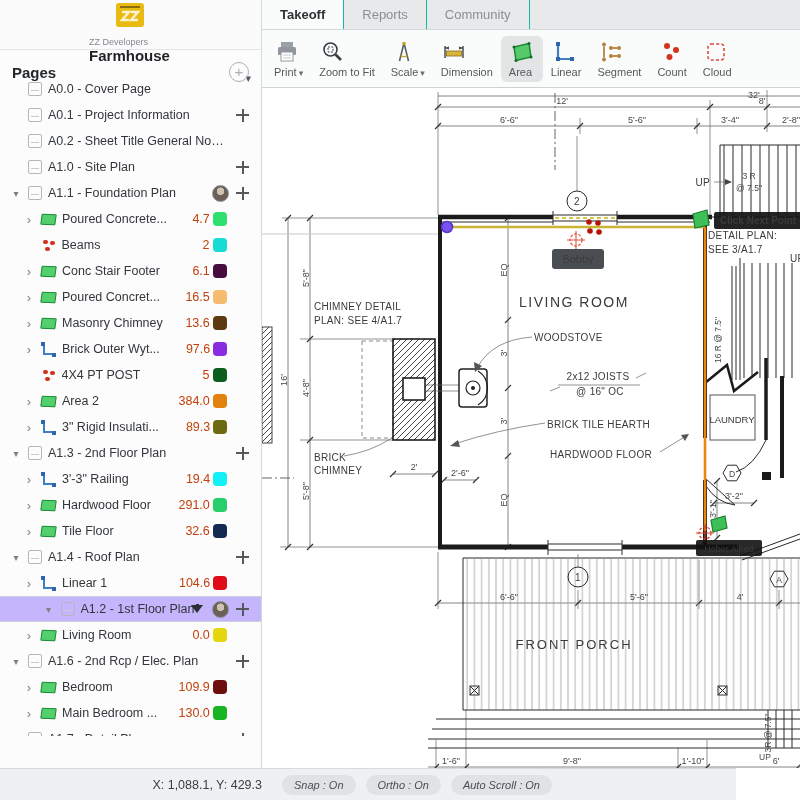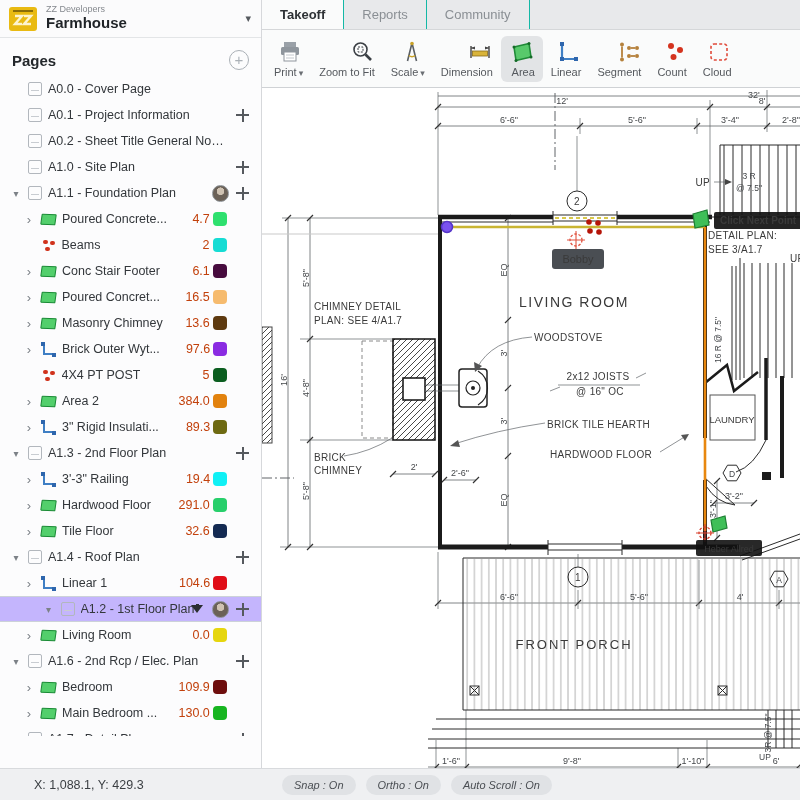--- a/index.html
+++ b/index.html
@@ -3,22 +3,22 @@
 <meta charset="utf-8">
 <style>
   * { box-sizing: border-box; margin: 0; padding: 0; }
   html,body { width:800px; height:800px; overflow:hidden; background:#fff;
     font-family:"Liberation Sans", sans-serif; }
   .app { position:relative; width:800px; height:800px; background:#fff; }
 
   
   .sidebar { position:absolute; left:0; top:0; width:262px; height:768px;
     background:#fcfcfd; border-right:1px solid #d6d8db; }
-  .side-header { height:38px; border-bottom:1px solid #e3e5e7; display:flex;
-    align-items:center; padding:0 10px 0 8px; gap:8px; background:#fbfbfc; }
+  .side-header { height:50px; border-bottom:1px solid #e3e5e7; display:flex;
+    align-items:center; padding:0 10px 0 8px; gap:8px; background:#fbfbfc;flex-direction:column; }
   .logo { width:30px; height:30px; flex:0 0 auto; }
   .htext { line-height:1.1; }
   .company { font-size:9px; color:#85898e; }
   .project { font-size:15px; font-weight:bold; color:#1f2327; }
   .hdr-caret { margin-left:auto; color:#55595e; font-size:11px; }
   .hdr-caret::after { content:"▾"; }
 
   .pages-header { display:flex; align-items:center; justify-content:space-between;
     padding:12px 12px 6px 12px;text-align:right; }
   .pages-title { font-size:15px; font-weight:bold; color:#24282c; }
@@ -68,43 +68,43 @@
   
   .topbar { position:absolute; left:262px; top:0; width:538px; height:30px;
     background:#e8e9eb; border-bottom:1px solid #d5d7d9; display:flex; }
   .tab { padding:0 18px; line-height:29px; font-size:13px; color:#8a8f94;
     border-right:1px solid #14b8a6; }
   .tab.active { background:#fafbfb; color:#2e3236; font-weight:bold; }
 
   .toolbar { position:absolute; left:262px; top:30px; width:538px; height:58px;
     background:#fafbfb; border-bottom:1px solid #cfd2d5; display:flex;
     align-items:center; padding-left:4px; }
-  .tool { display:flex; flex-direction:column; align-items:flex-end; gap:2px;
+  .tool { display:flex; flex-direction:column; align-items:flex-start; gap:2px;
     padding:4px 8px; font-size:11px; color:#55595e; border-radius:6px; }
   .tool.active { background:#e2e4e6; }
   .tool .tlabel { display:flex; align-items:center; gap:2px; }
   .tool .caret::after { content:"▾"; font-size:9px; color:#6a6e73; }
 
   
   .canvas { position:absolute; left:262px; top:88px; width:538px; height:680px;
     background:#fff; overflow:hidden; }
 
   svg text { font-family:"Liberation Sans", sans-serif; fill:#3a3a3a; }
   .pt { font-size:10px; letter-spacing:.3px; }
   .dm { font-size:9px; fill:#44474a; }
   .sm { font-size:8.5px; fill:#44474a; }
   .thin { stroke:#2b2b2b; stroke-width:1; fill:none; }
   .xtra { stroke:#606468; stroke-width:.7; fill:none; }
   .dim  { stroke:#606468; stroke-width:.8; fill:none; }
   .tk   { stroke:#333; stroke-width:1.2; fill:none; }
   .wall { stroke:#1b1b1b; fill:none; }
 
   
-  .footer { position:absolute; left:0; top:768px; width:800px; height:32px;
-    background:#eff0f2; border-top:1px solid #d8dadd; display:flex; align-items:center; }
+  .footer { position:absolute; left:0; top:768px; width:736px; height:32px;
+    background:#eff0f2; border-top:1px solid #d8dadd; display:flex; align-items:center;text-align:right; }
   .coords { width:262px; padding-left:34px; font-size:12.5px; color:#3a3e42; }
   .pills { display:flex; gap:10px; padding-left:20px; }
   .pill { background:#e0e2e5; border-radius:12px; padding:4px 12px; font-size:11px;
     color:#4a4e53;font-style:italic; }
 </style>
 </head>
 <body>
 
 <div class="app">
 

